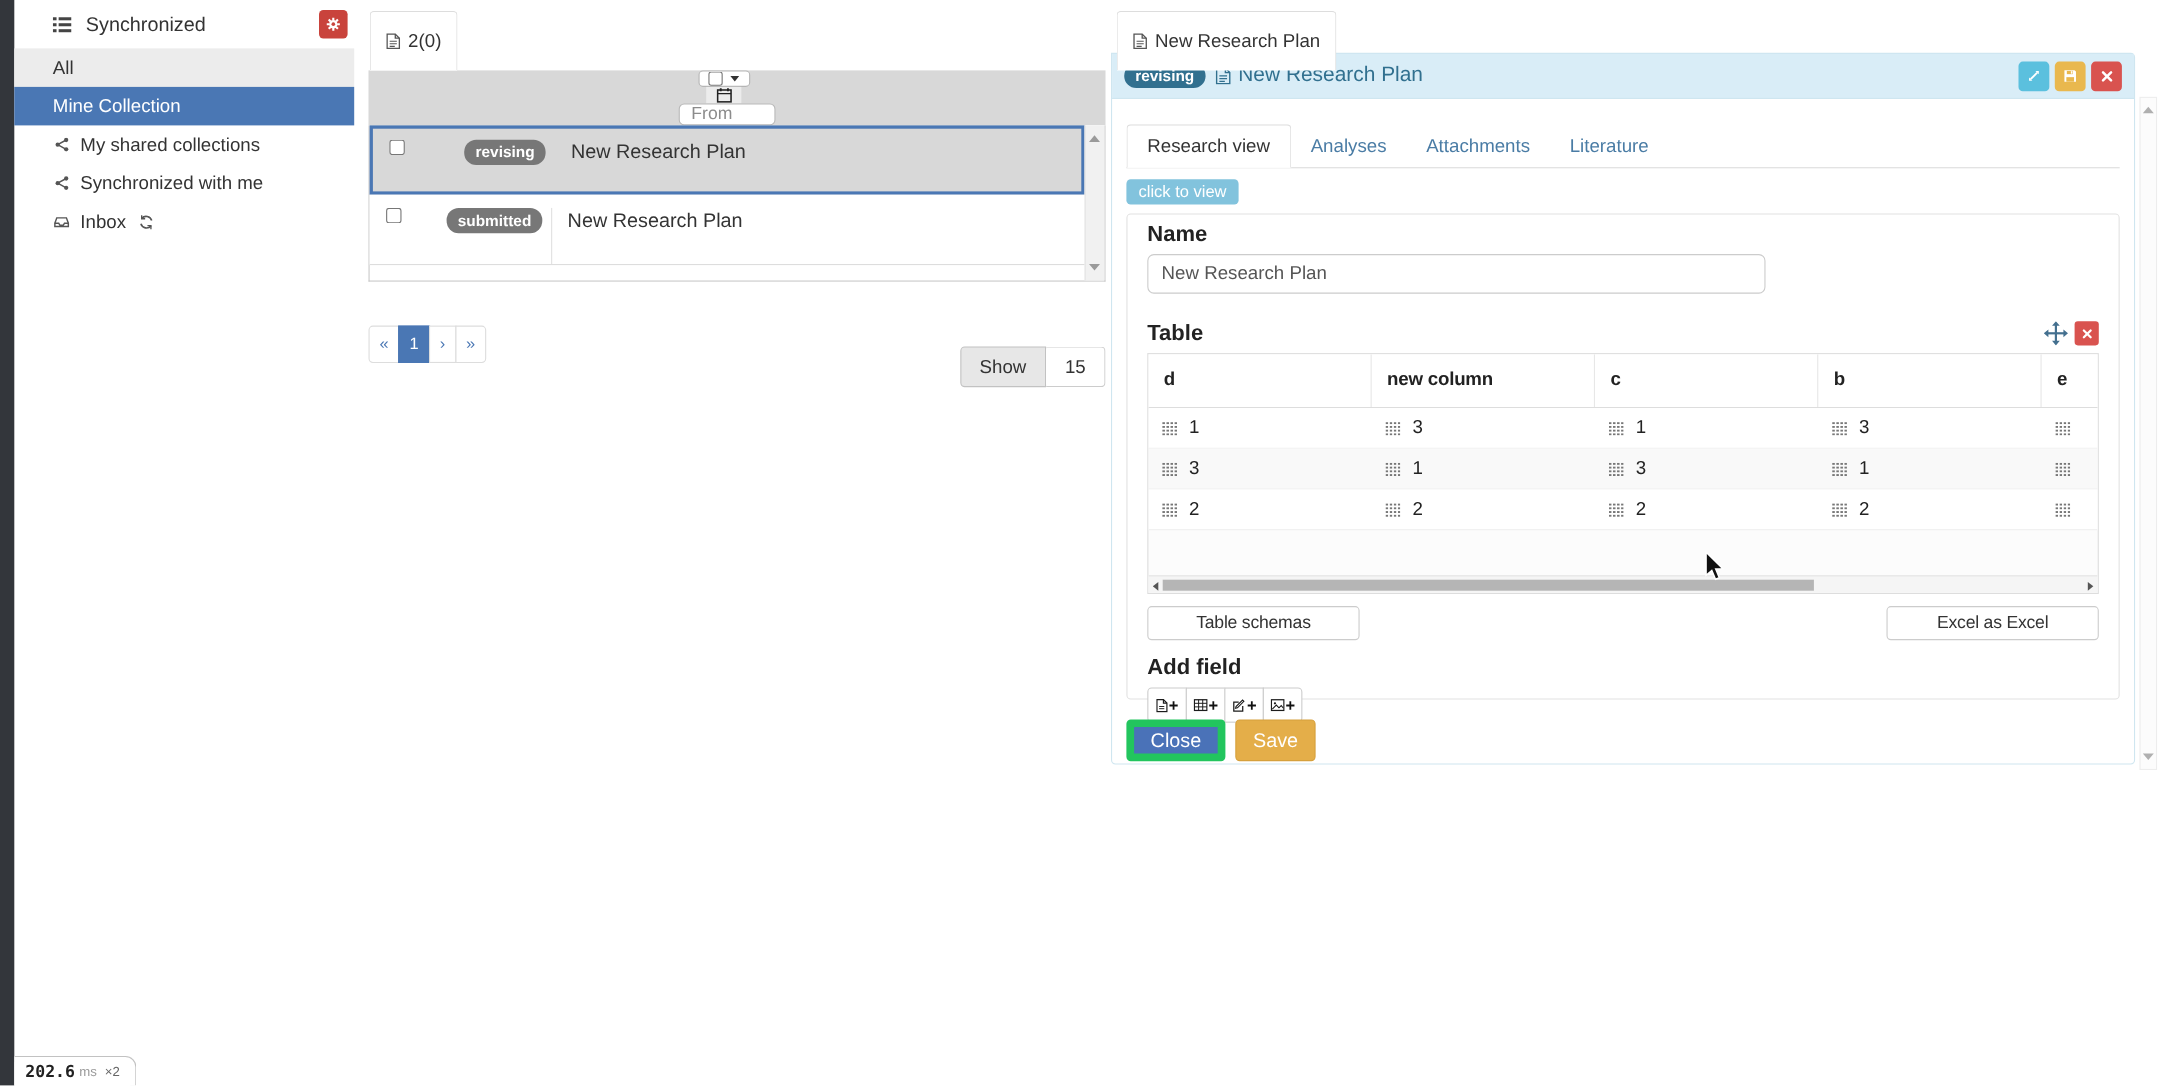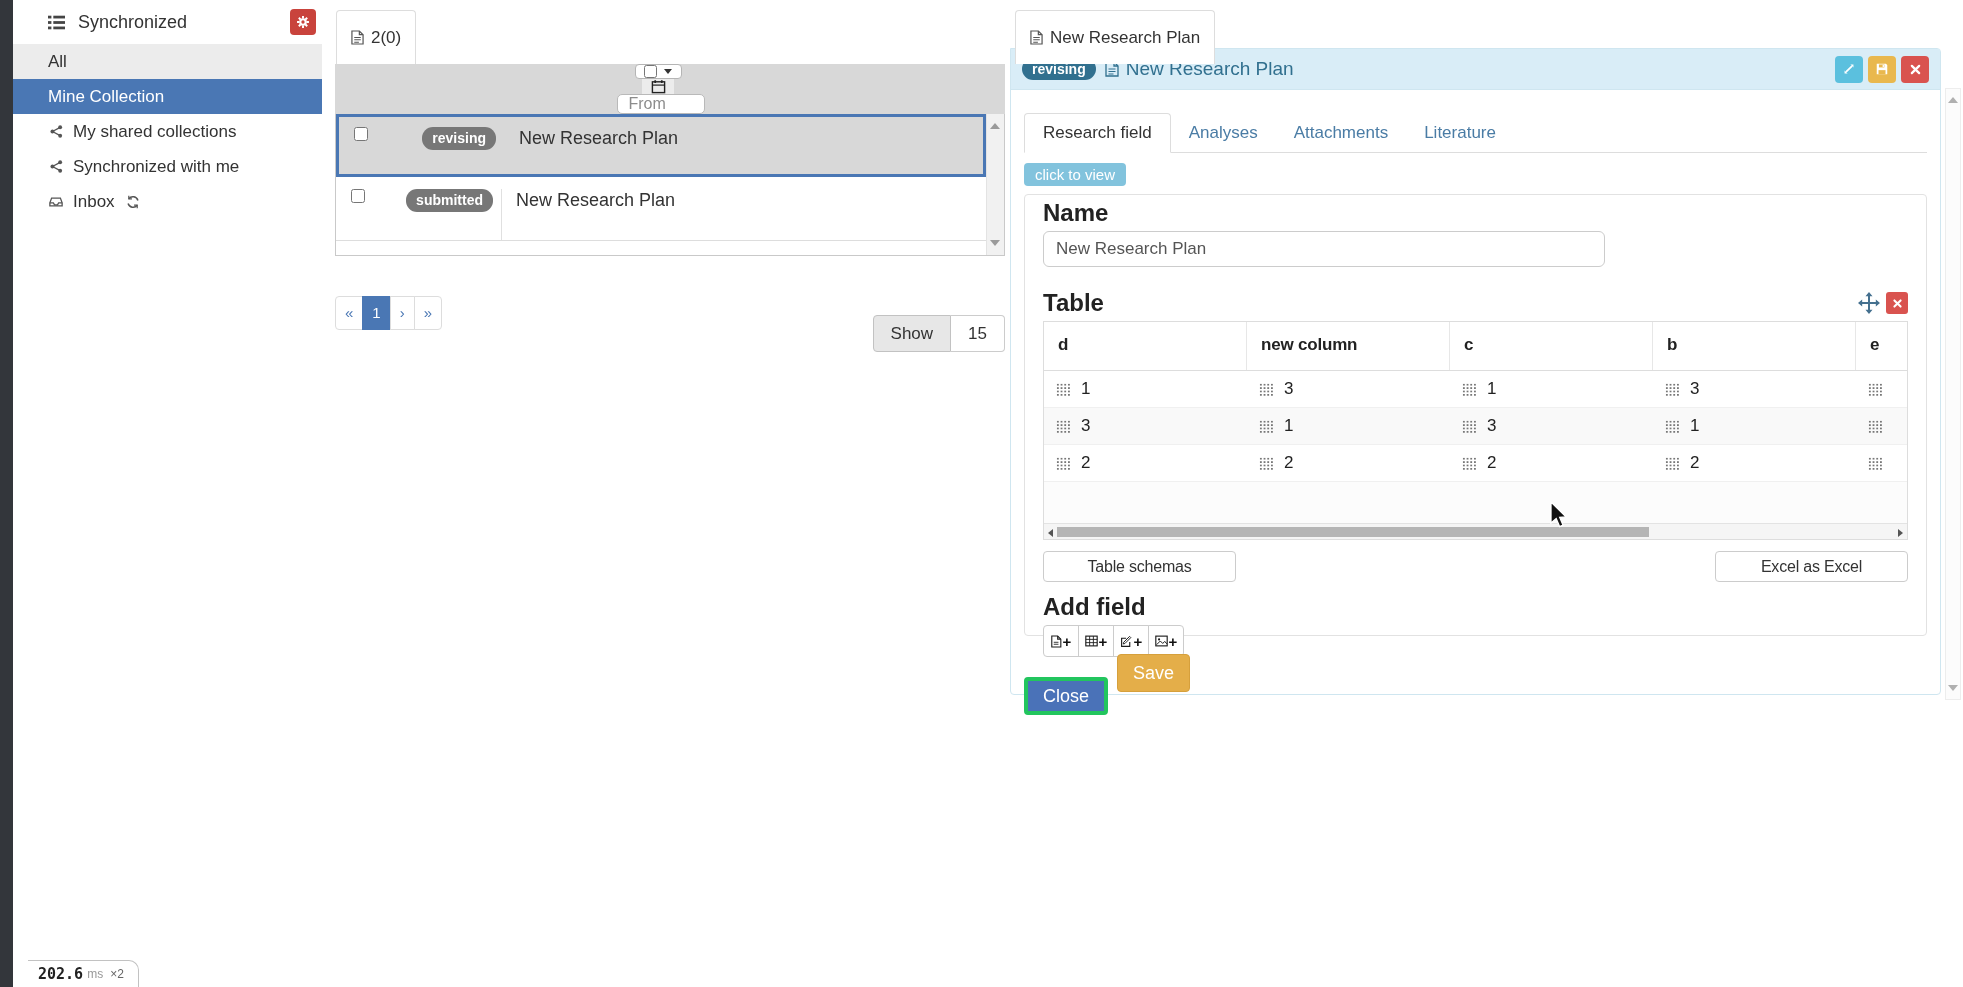--- a/index.html
+++ b/index.html
@@ -103,21 +103,21 @@
   .r-body { padding:0 13px; }
   .r-tabs { margin-top:23px; display:flex; align-items:flex-end; border-bottom:1px solid #ddd; height:40px; }
   .r-tab-item { padding:0 18px; line-height:38px; font-size:17px; color:var(--link-blue,#4a7ca5);
     cursor:pointer; }
   .r-tab-item.active { background:#fff; border:1px solid #ddd; border-bottom:1px solid #fff;
     border-radius:4px 4px 0 0; color:#333; margin-bottom:-1px; }
   .click-view { display:inline-block; margin-top:10px; background:var(--click-view-bg,#82c3dd);
     color:#fff; font-size:15px; padding:3px 11px; border-radius:4px; cursor:pointer; }
 
   .card { margin-top:8px; border:1px solid #e2e2e2; border-radius:4px; padding:6px 18px 18px; height:442px; }
-  .fld-label { display:block; font-weight:bold; font-size:24px; color:#222; margin-bottom:6px; line-height:24px; }
+  .fld-label { display:block; font-weight:bold; font-size:20px; color:#222; margin-bottom:6px; line-height:24px; }
   .name-input { width:562px; height:36px; border:1px solid #ccc; border-radius:6px; padding:0 12px;
     font-size:17px; color:#555; font-family:inherit; }
   .tbl-head-row { margin-top:24px; display:flex; align-items:center; }
   .tbl-head-row .fld-label { margin:0; }
   .tbl-icons { margin-left:auto; display:flex; align-items:center; gap:6px; }
   .move-icon { color:#44708f; display:inline-flex; cursor:pointer; }
   .mini-close { width:22px; height:22px; background:var(--btn-danger,#d9534f); border:none; border-radius:3px;
     display:flex; align-items:center; justify-content:center; cursor:pointer; }
 
   .tblwrap { margin-top:6px; position:relative; border:1px solid #ddd; height:219px; background:#fcfcfc; overflow:hidden; }
@@ -146,32 +146,32 @@
     font-size:16px; color:#333; font-family:inherit; cursor:pointer; letter-spacing:-0.2px; }
   .addfield-label { margin-top:13px; }
   .add-group { display:inline-flex; }
   .add-btn { width:36px; height:32px; background:#fff; border:1px solid #ccc; margin-left:-1px;
     display:flex; align-items:center; justify-content:center; gap:1px; cursor:pointer; color:#1c1c1c; }
   .add-btn:first-child { border-radius:4px 0 0 4px; margin-left:0; }
   .add-btn:last-child { border-radius:0 4px 4px 0; }
   .plus-glyph { font-weight:bold; font-size:15px; color:#111; line-height:1; }
 
   .r-footer { margin-top:18px; display:flex; gap:9px; padding-left:0; }
-  .btn-close { background:var(--btn-close,#4a72b8); border:4px solid #22c55e;margin-top:23px; }
+  .btn-close { background:var(--btn-close,#4a72b8); border:7px solid #22c55e; }
   .btn-save { background:var(--btn-save,#e4ae49); border:1px solid #d6a03c; }
   .footer-btn { color:#fff; font-size:18px; padding:0 15px; height:38px; border-radius:4px;
     font-family:inherit; cursor:pointer; }
 
   .r-vscroll { position:absolute; left:1945px; top:88px; width:16px; height:612px;
     background:#fcfcfc; border:1px solid #ededed; }
   .r-vscroll .tri-up { left:2px; top:8px; border-bottom-color:#b0b0b0; }
   .r-vscroll .tri-down { left:2px; bottom:8px; border-top-color:#b0b0b0; }
 
   
-  .profiler { position:absolute; left:28px; bottom:0; height:27px; background:#fff;
+  .profiler { position:absolute; left:13px; bottom:0; height:27px; background:#fff;
     border:1px solid #c2c2c2; border-bottom:none; border-left:none; border-radius:0 10px 0 0;
     display:flex; align-items:center; padding:0 14px 0 10px; gap:4px; cursor:pointer; }
   .prof-time { font-family:"DejaVu Sans Mono",monospace; font-weight:bold; font-size:15px; color:#222; }
   .prof-unit { font-size:12px; color:#999; }
   .prof-count { font-size:12px; color:#666; margin-left:3px; }
 
   .cursor { position:absolute; left:1549px; top:501px; z-index:99; pointer-events:none; }
 
   svg { display:block; }
 </style>
@@ -378,21 +378,21 @@
               <svg viewBox="0 0 16 16" width="13" height="13">
                 <path d="M3.5 3.5 L12.5 12.5 M12.5 3.5 L3.5 12.5" stroke="#fff" stroke-width="2.8" stroke-linecap="round"></path>
               </svg>
             </span>
           </button>
         </span>
       </div>
 
       <div class="r-body">
         <nav class="r-tabs">
-            <span class="r-tab-item active">Research field</span>
+            <span class="r-tab-item active">Research view</span>
             <span class="r-tab-item">Analyses</span>
             <span class="r-tab-item">Attachments</span>
             <span class="r-tab-item">Literature</span>
           </nav>
 
         <span class="click-view">click to view</span>
 
         <div class="card">
           <label class="fld-label">Name</label>
           <input class="name-input" value="New Research Plan" style="">

